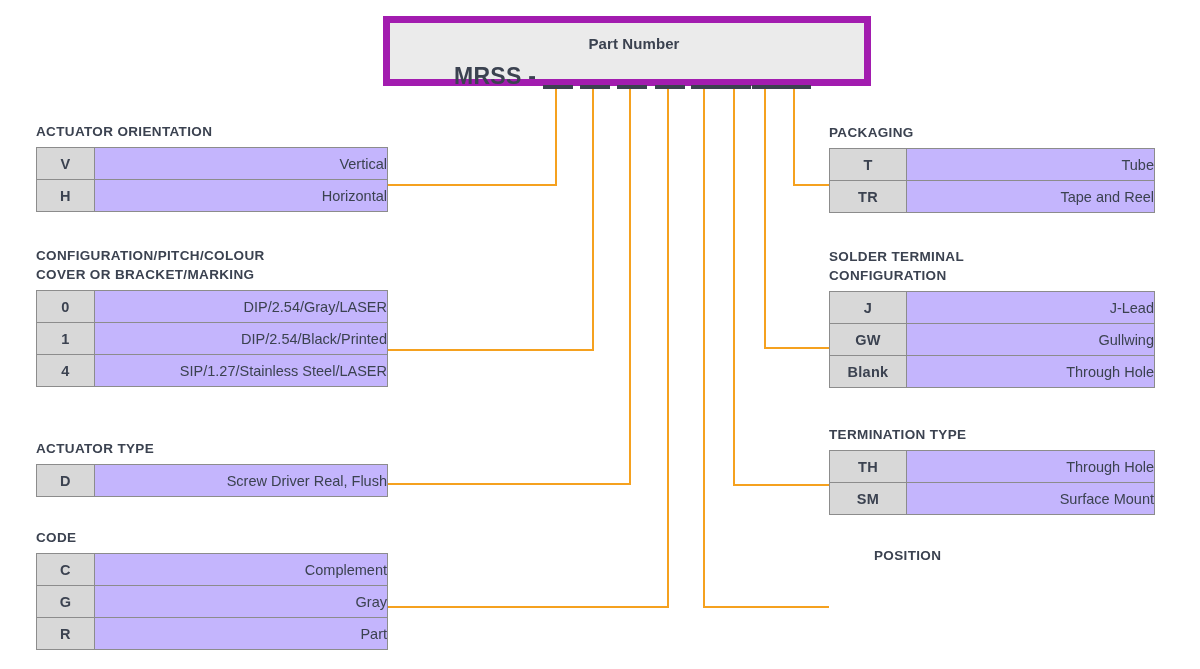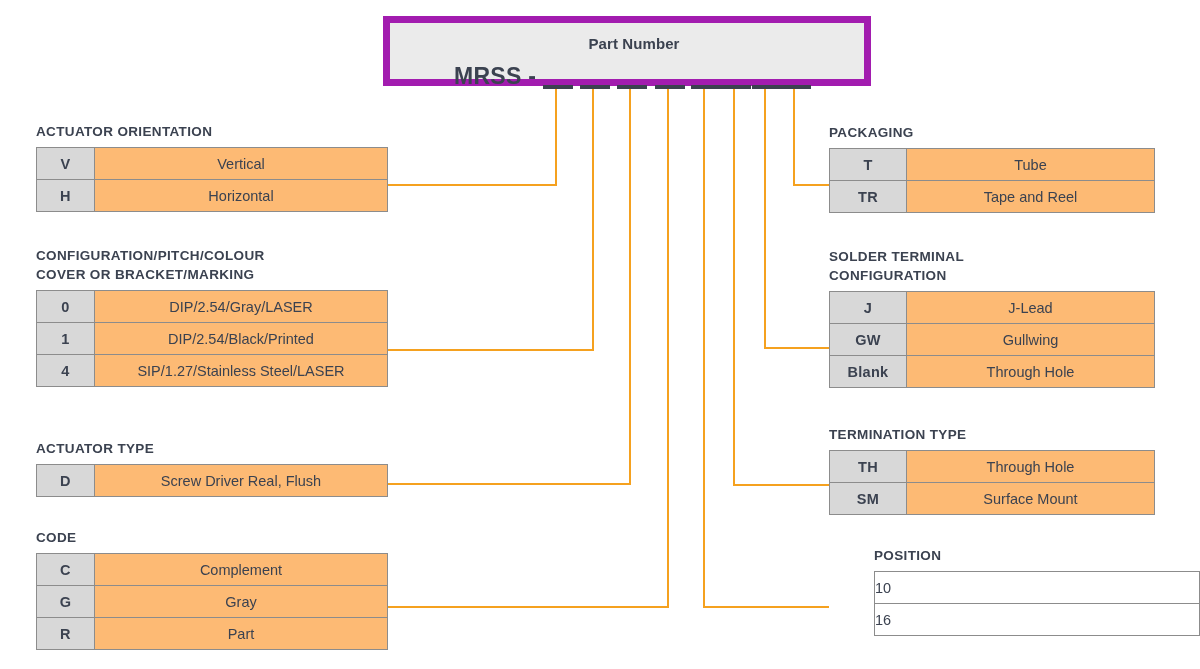--- a/index.html
+++ b/index.html
@@ -102,22 +102,22 @@
     box-sizing: border-box;
   }
   td.code {
     background: #d8d8d8;
     text-align: center;
     font-weight: bold;
     font-size: 14px;
     letter-spacing: .3px;
   }
   td.desc {
-    background: #fdba74;
-    text-align: center;
+    background: #c4b5fd;
+    text-align: right;
     padding-left: 10px;
     white-space: nowrap;
   }
   td.plain {
     background: #ffffff;
     text-align: left;
     padding-left: 10px;
   }
 
   
@@ -299,24 +299,14 @@
           </tr>
           <tr>
             <td class="code">SM</td>
             <td class="desc">Surface Mount</td>
           </tr>
         </tbody>
       </table>
     </div>
     <div class="group right" style="left: 829px; top: 546px; padding-left: 45px;">
       <div class="group-title">POSITION</div>
-      <table class="opt pos">
-        <tbody>
-          <tr>
-            <td class="plain">10</td>
-          </tr>
-          <tr>
-            <td class="plain">16</td>
-          </tr>
-        </tbody>
-      </table>
     </div>
   </div>
 
 </body></html>

